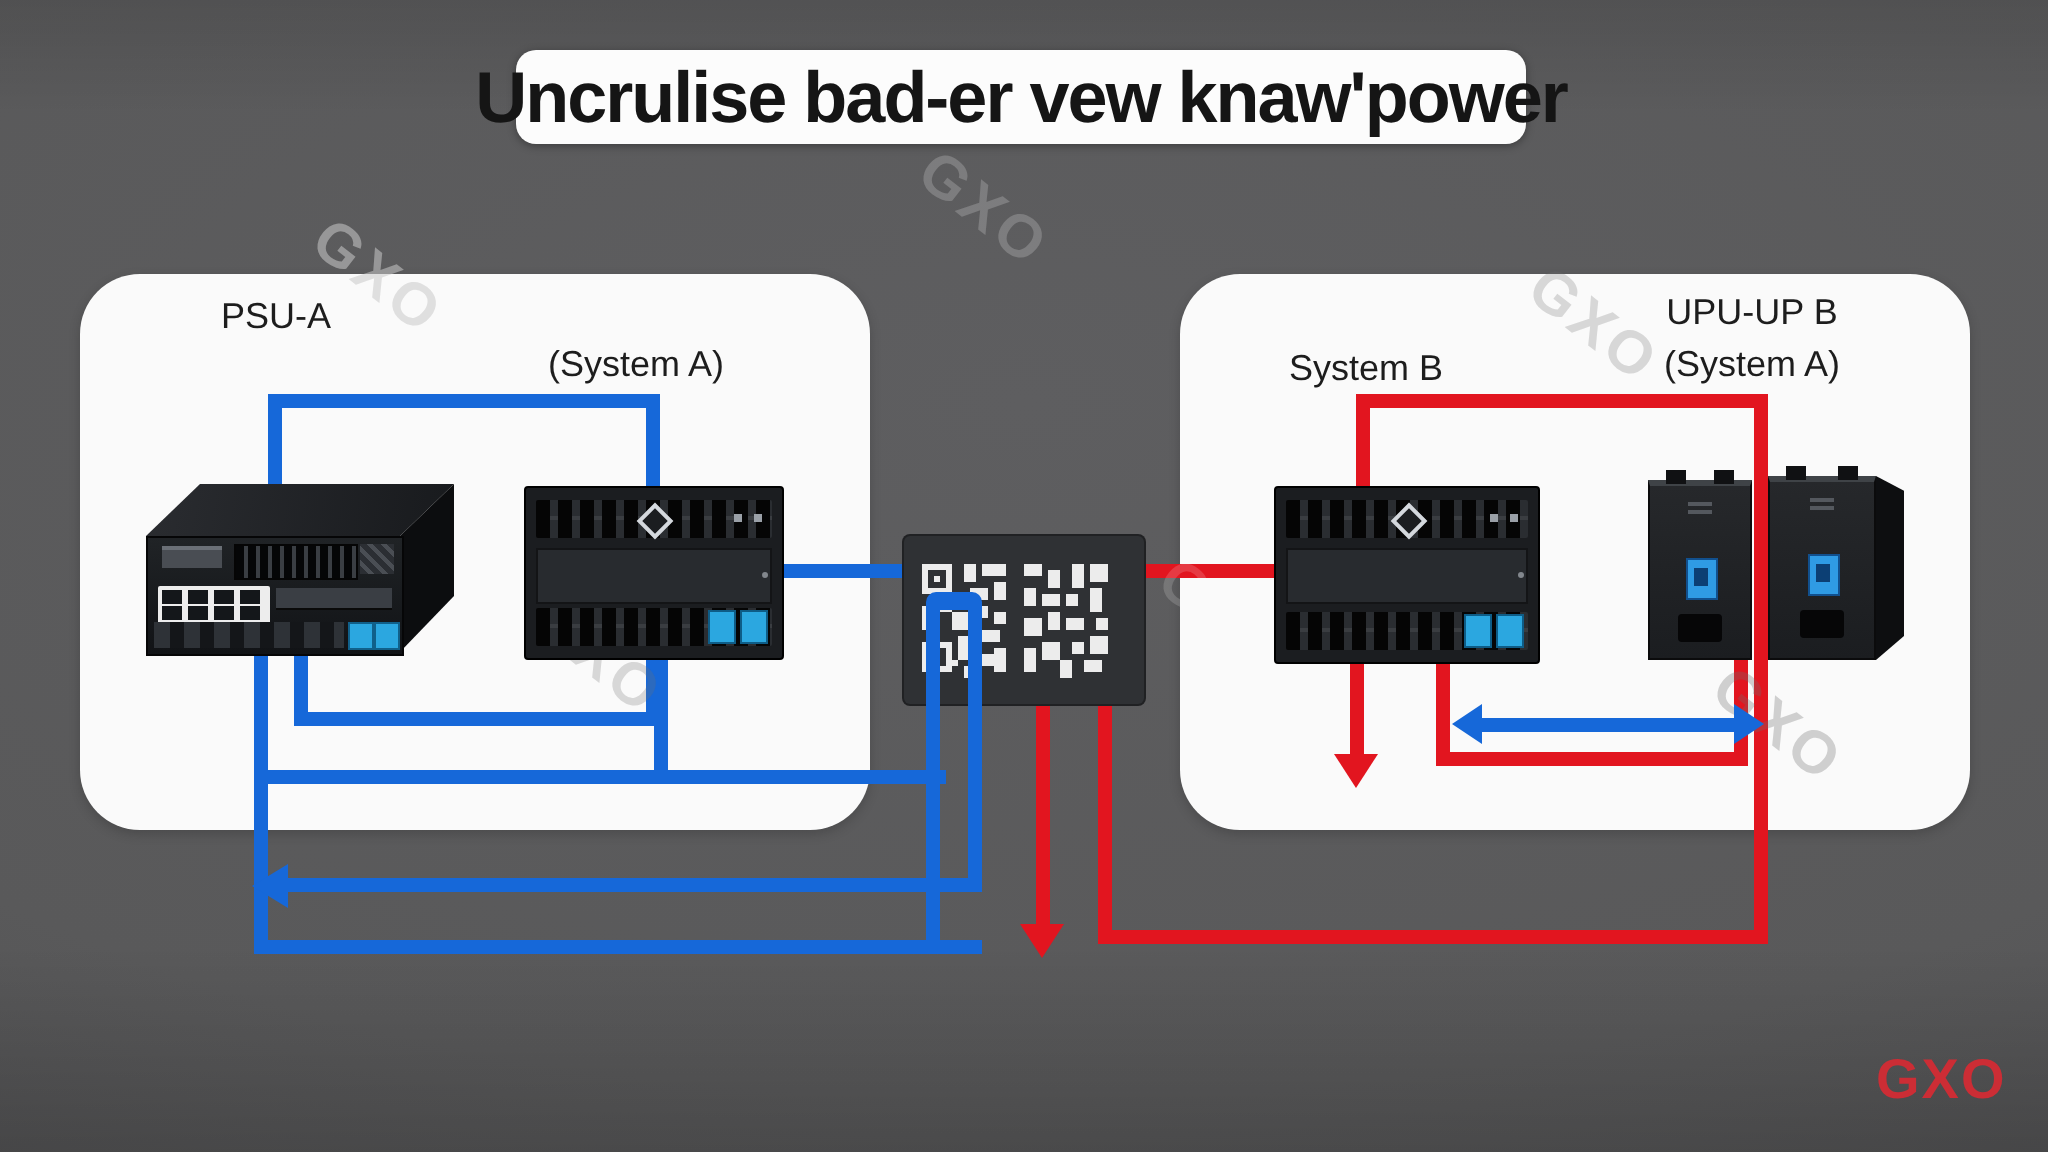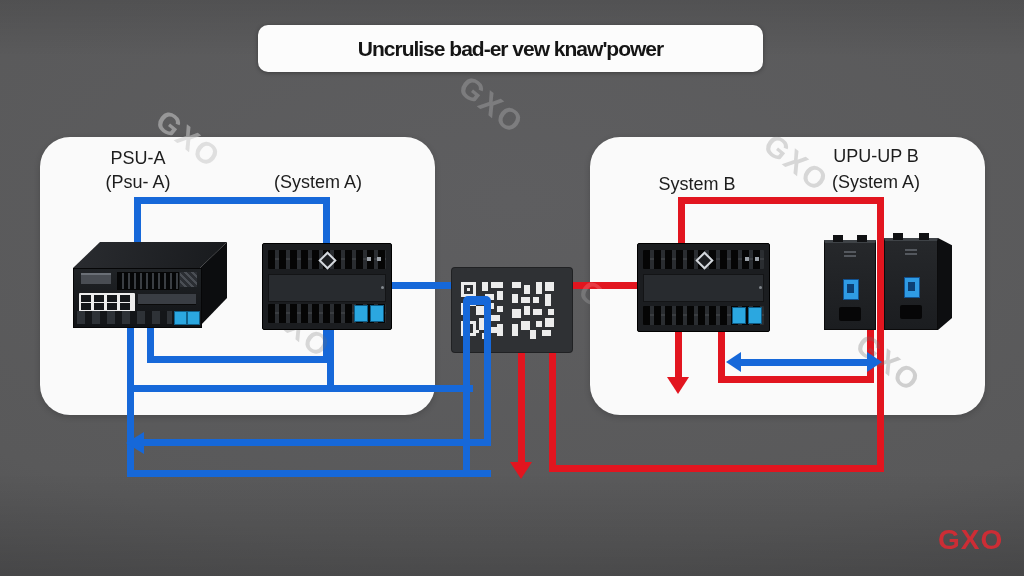--- a/index.html
+++ b/index.html
@@ -7,21 +7,21 @@
     position:relative;width:1024px;height:576px;overflow:hidden;
     font-family:"Liberation Sans","DejaVu Sans",sans-serif;
     background:
       linear-gradient(180deg, rgba(0,0,0,.10) 0%, rgba(0,0,0,0) 10%, rgba(0,0,0,0) 82%, rgba(0,0,0,.16) 100%),
       radial-gradient(130% 110% at 50% 35%, #5e5e60 0%, var(--background,#59595a) 55%, #49494b 100%);
   }
   .abs{position:absolute;}
   
   .title-box{left:258px;top:25px;width:505px;height:47px;background:#fcfcfc;border-radius:10px;
     box-shadow:0 1px 4px rgba(0,0,0,.35);display:flex;align-items:center;justify-content:center;z-index:8;}
-  .title-box h1{margin:0;font-size:21px;font-weight:bold;color:#151515;letter-spacing:-1px;white-space:nowrap;}
+  .title-box h1{margin:0;font-size:36px;font-weight:bold;color:#151515;letter-spacing:-1px;white-space:nowrap;}
   .subtitle{left:162px;top:78px;width:700px;text-align:center;font-size:15.5px;font-weight:bold;color:#30302f;
     letter-spacing:-.3px;z-index:8;
     text-shadow:0 0 2px #fff,0 0 4px rgba(255,255,255,.95),1px 1px 1px rgba(255,255,255,.9),-1px -1px 1px rgba(255,255,255,.9);}
   
   .panel{background:var(--panel,#fafafa);border-radius:30px;z-index:1;box-shadow:0 2px 6px rgba(0,0,0,.18);}
   .panel-a{left:40px;top:137px;width:395px;height:278px;}
   .panel-b{left:590px;top:137px;width:395px;height:278px;}
   .lbl{width:160px;text-align:center;font-size:18px;color:#1d1d1d;z-index:4;white-space:nowrap;}
   
   .wm{font-weight:bold;font-size:30px;letter-spacing:2px;transform:rotate(38deg);z-index:3;pointer-events:none;}
@@ -89,23 +89,22 @@
 <div class="stage">
 
   <div class="abs title-box">
     <h1>Uncrulise bad-er vew knaw'power</h1>
   </div>
 
   <div class="abs panel panel-a"></div>
   <div class="abs panel panel-b"></div>
 
   <div class="abs lbl" style="left:58px;top:148px;">PSU-A</div>
-  <div class="abs lbl" style="left:58px;top:172px;">(Psu- A)</div>
   <div class="abs lbl" style="left:238px;top:172px;">(System A)</div>
-  <div class="abs lbl" style="left:617px;top:174px;">System B</div>
+  <div class="abs lbl" style="left:603px;top:174px;">System B</div>
   <div class="abs lbl" style="left:796px;top:146px;">UPU-UP B</div>
   <div class="abs lbl" style="left:796px;top:172px;">(System A)</div>
 
   <div class="abs wm" style="left:152px;top:122px;color:rgba(200,200,200,.55);">GXO</div>
   <div class="abs wm" style="left:455px;top:88px;color:rgba(255,255,255,.20);">GXO</div>
   <div class="abs wm" style="left:262px;top:312px;color:rgba(110,110,110,.25);">GXO</div>
   <div class="abs wm" style="left:760px;top:146px;color:rgba(110,110,110,.25);">GXO</div>
   <div class="abs wm" style="left:852px;top:346px;color:rgba(110,110,110,.30);">GXO</div>
   <div class="abs wm" style="left:575px;top:292px;color:rgba(255,255,255,.16);">GXO</div>
 

